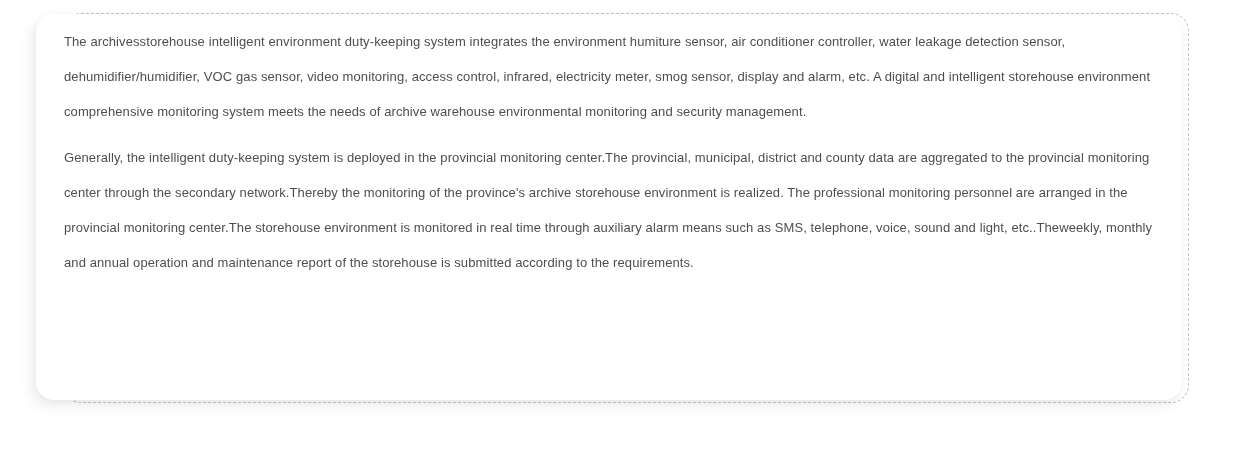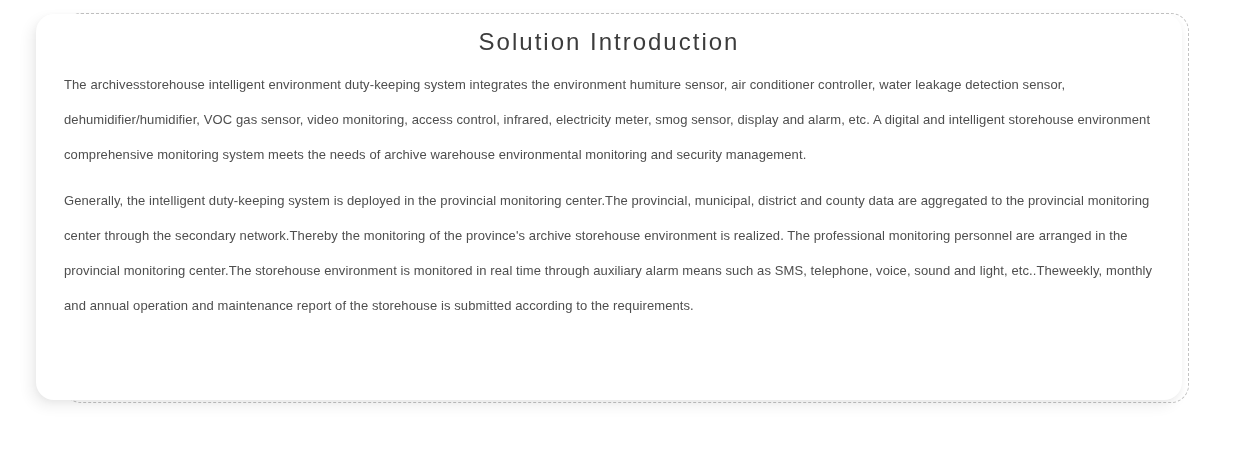--- a/index.html
+++ b/index.html
@@ -63,20 +63,19 @@
   }
 </style>
 </head>
 <body>
 
 <div class="stage">
 
   <div class="dashed-frame"></div>
 
   <div class="card">
-    <h1 class="card-title">Solution Introduction</h1>
     <div class="card-body">
       <p>The archivesstorehouse intelligent environment duty-keeping system integrates the environment humiture sensor, air conditioner controller, water leakage detection sensor, dehumidifier/humidifier, VOC gas sensor, video monitoring, access control, infrared, electricity meter, smog sensor, display and alarm, etc. A digital and intelligent storehouse environment comprehensive monitoring system meets the needs of archive warehouse environmental monitoring and security management.</p>
       <p>Generally, the intelligent duty-keeping system is deployed in the provincial monitoring center.The provincial, municipal, district and county data are aggregated to the provincial monitoring center through the secondary network.Thereby the monitoring of the province's archive storehouse environment is realized. The professional monitoring personnel are arranged in the provincial monitoring center.The storehouse environment is monitored in real time through auxiliary alarm means such as SMS, telephone, voice, sound and light, etc..Theweekly, monthly and annual operation and maintenance report of the storehouse is submitted according to the requirements.</p>
     </div>
   </div>
 
 </div>
 
 </body></html>

